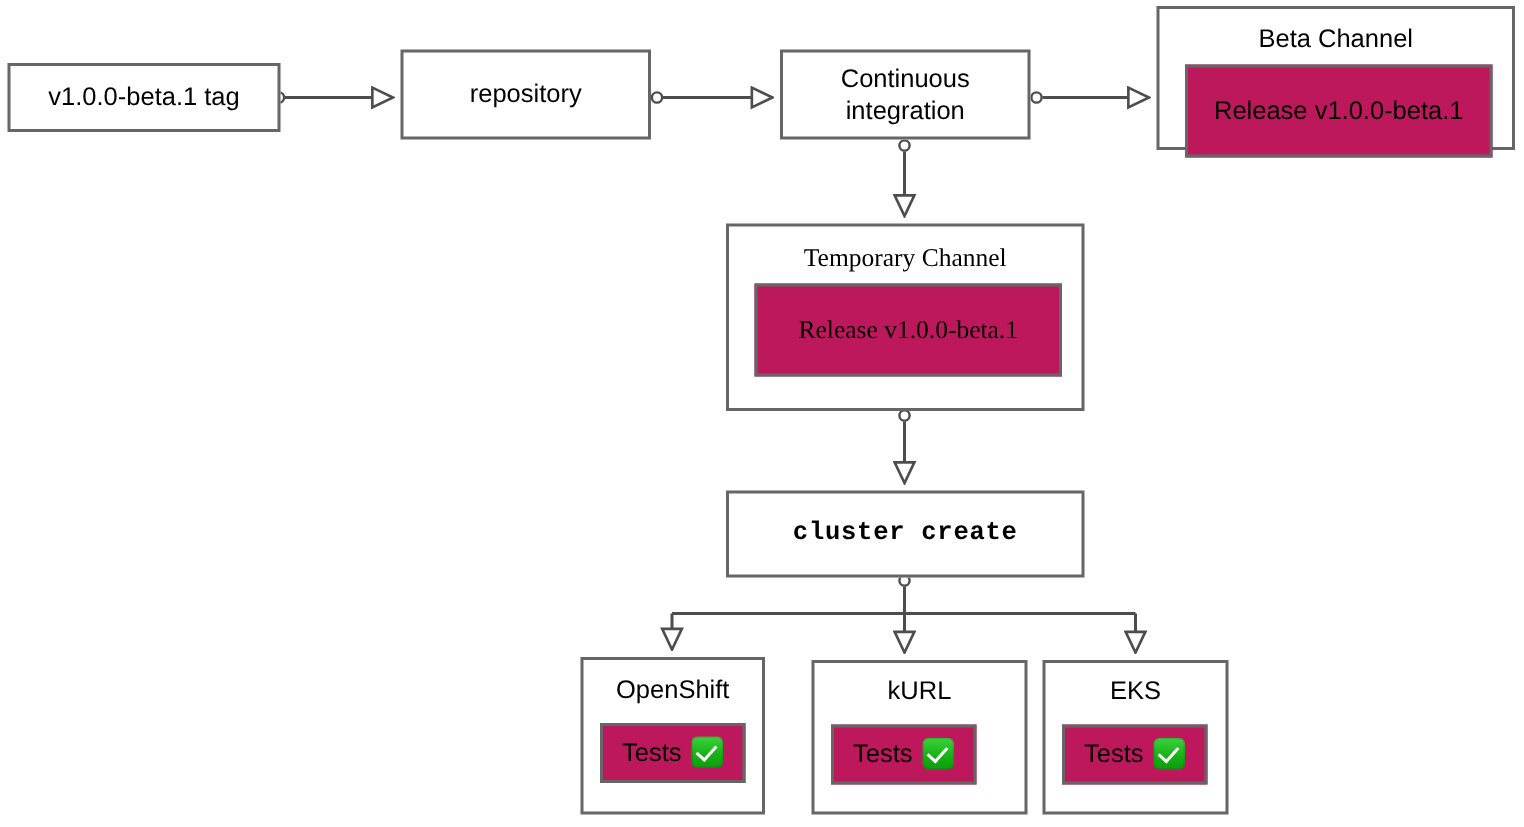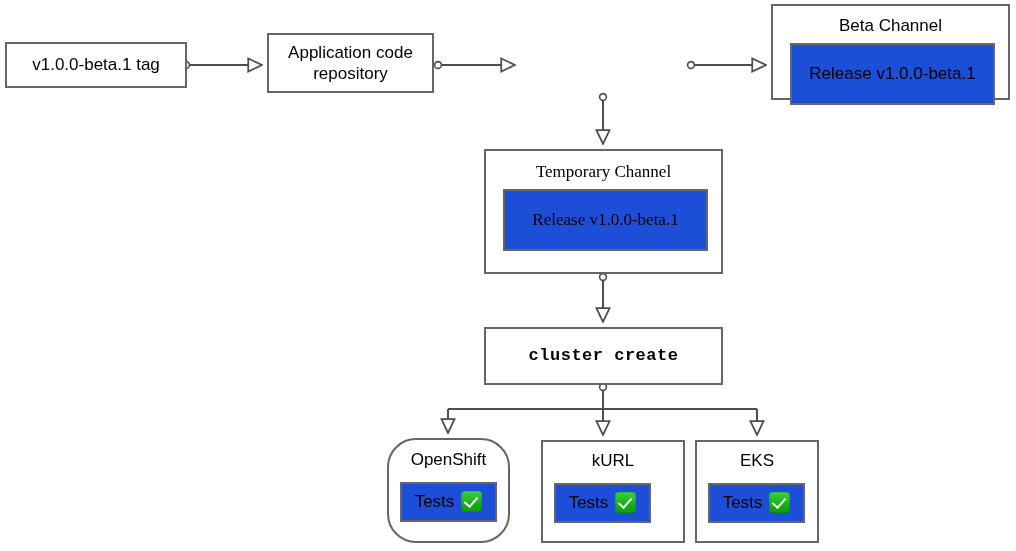--- a/index.html
+++ b/index.html
@@ -47,21 +47,21 @@
     position: absolute;
     left: 0;
     right: 0;
     text-align: center;
     font-size: 17px;
     color: #000000;
   }
   .inner-box {
     position: absolute;
     box-sizing: border-box;
-    background: #1d4ed8;
+    background: #be185d;
     border: 2px solid #666666;
     display: flex;
     align-items: center;
     justify-content: center;
     font-size: 17px;
     color: #000000;
     white-space: nowrap;
   }
   .mono {
     font-family: "Liberation Mono", "DejaVu Sans Mono", monospace;
@@ -137,45 +137,50 @@
       <line x1="757" y1="409" x2="757" y2="435" marker-end="url(#arrowOpen)"></line>
     </g>
   </svg>
 
   <div class="node" style="left:5px; top:42px; width:182px; height:46px;">
     <span class="label-text">v1.0.0-beta.1 tag</span>
   </div>
 
   <div class="node" style="left:267px; top:33px; width:167px; height:60px;">
     <div>
-      <span class="label-text">Application code</span>
       <span class="label-text">repository</span>
     </div>
   </div>
 
+  <div class="node" style="left:520px; top:33px; width:167px; height:60px;">
+    <div>
+      <span class="label-text">Continuous</span>
+      <span class="label-text">integration</span>
+    </div>
+  </div>
 
   <div class="node container" style="left:771px; top:4px; width:239px; height:96px;">
     <div class="container-title" style="top:9px;">Beta Channel</div>
     <div class="inner-box" style="left:17px; top:37px; width:205px; height:62px;">
       <span>Release v1.0.0-beta.1</span>
     </div>
   </div>
 
   <div class="node container" style="left:484px; top:149px; width:239px; height:125px;font-family:Liberation Serif, serif;">
     <div class="container-title" style="top:10px;">Temporary Channel</div>
     <div class="inner-box" style="left:17px; top:38px; width:205px; height:62px;">
       <span>Release v1.0.0-beta.1</span>
     </div>
   </div>
 
   <div class="node" style="left:484px; top:327px; width:239px; height:58px;">
     <span class="mono">cluster create</span>
   </div>
 
-  <div class="node container" style="left:387px; top:438px; width:123px; height:105px;border-radius:29px;">
+  <div class="node container" style="left:387px; top:438px; width:123px; height:105px;">
     <div class="container-title" style="top:9px;">OpenShift</div>
     <div class="inner-box" style="left:11px; top:42px; width:97px; height:40px;">
       <span class="tests-row">
         <span>Tests</span>
         <span class="check-icon"></span>
       </span>
     </div>
   </div>
 
   <div class="node container" style="left:541px; top:440px; width:144px; height:103px;">

